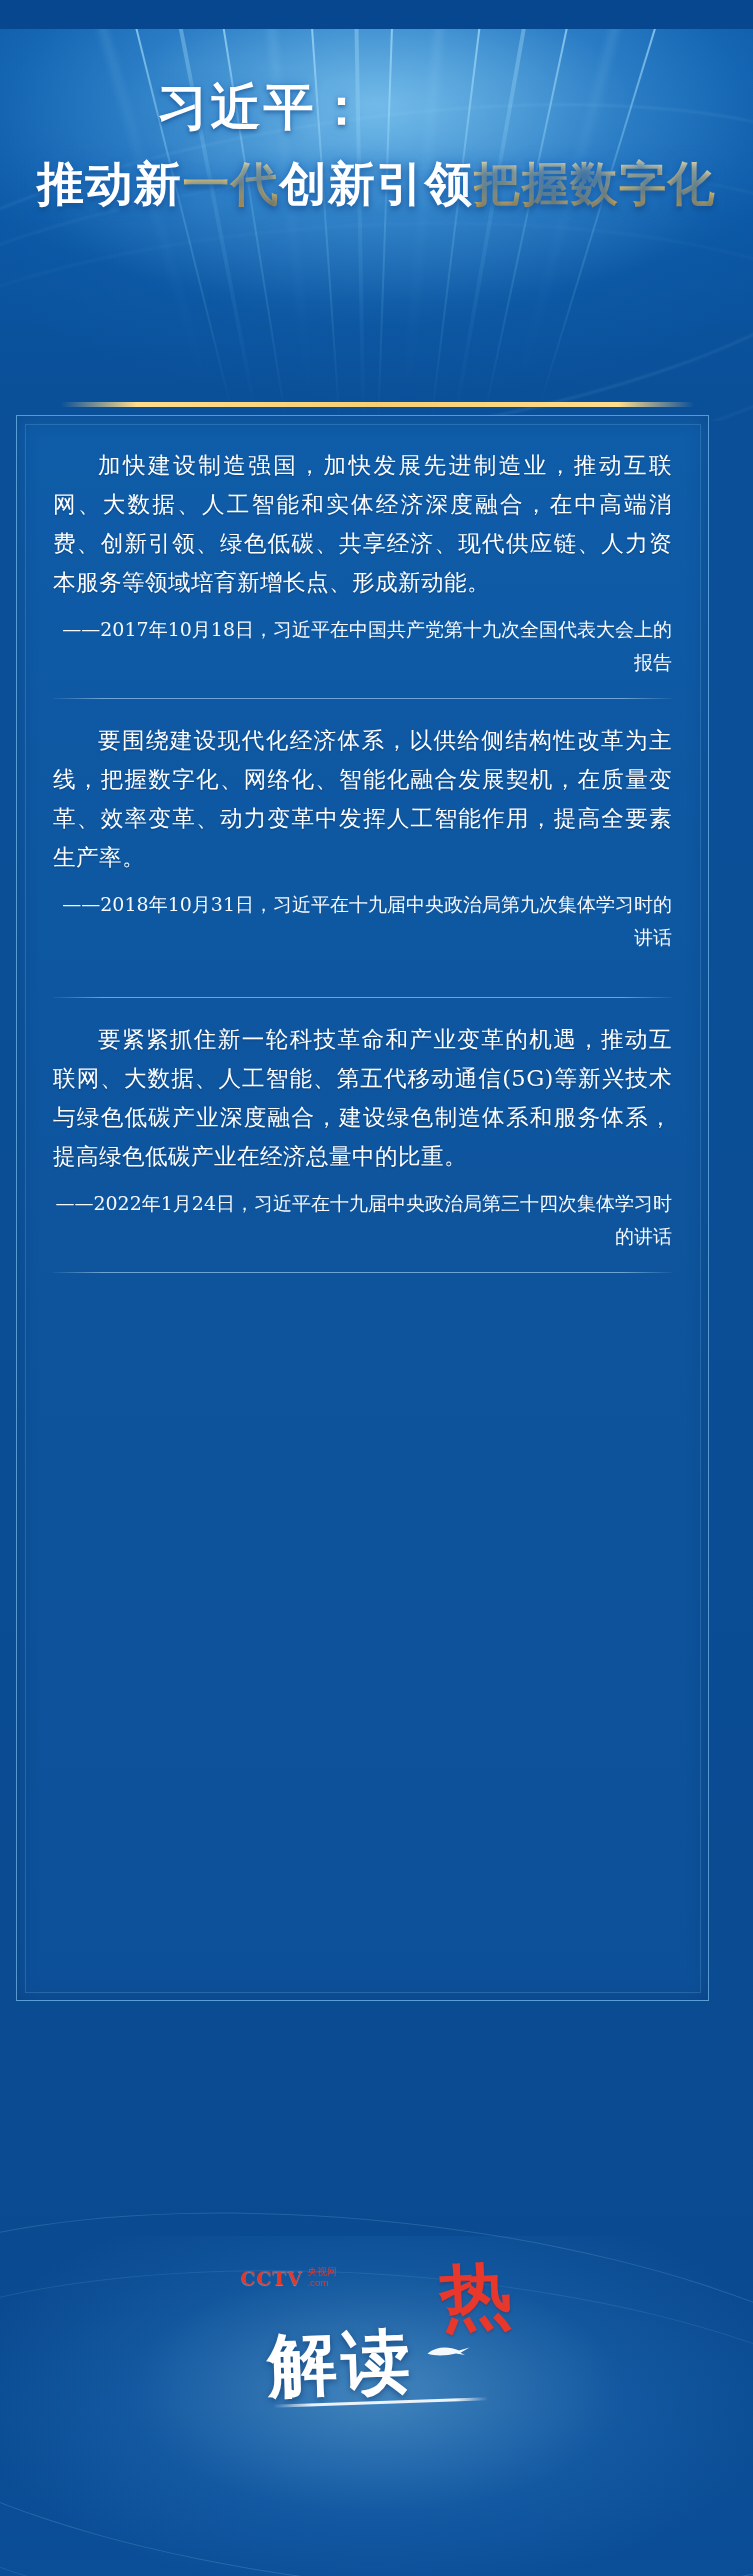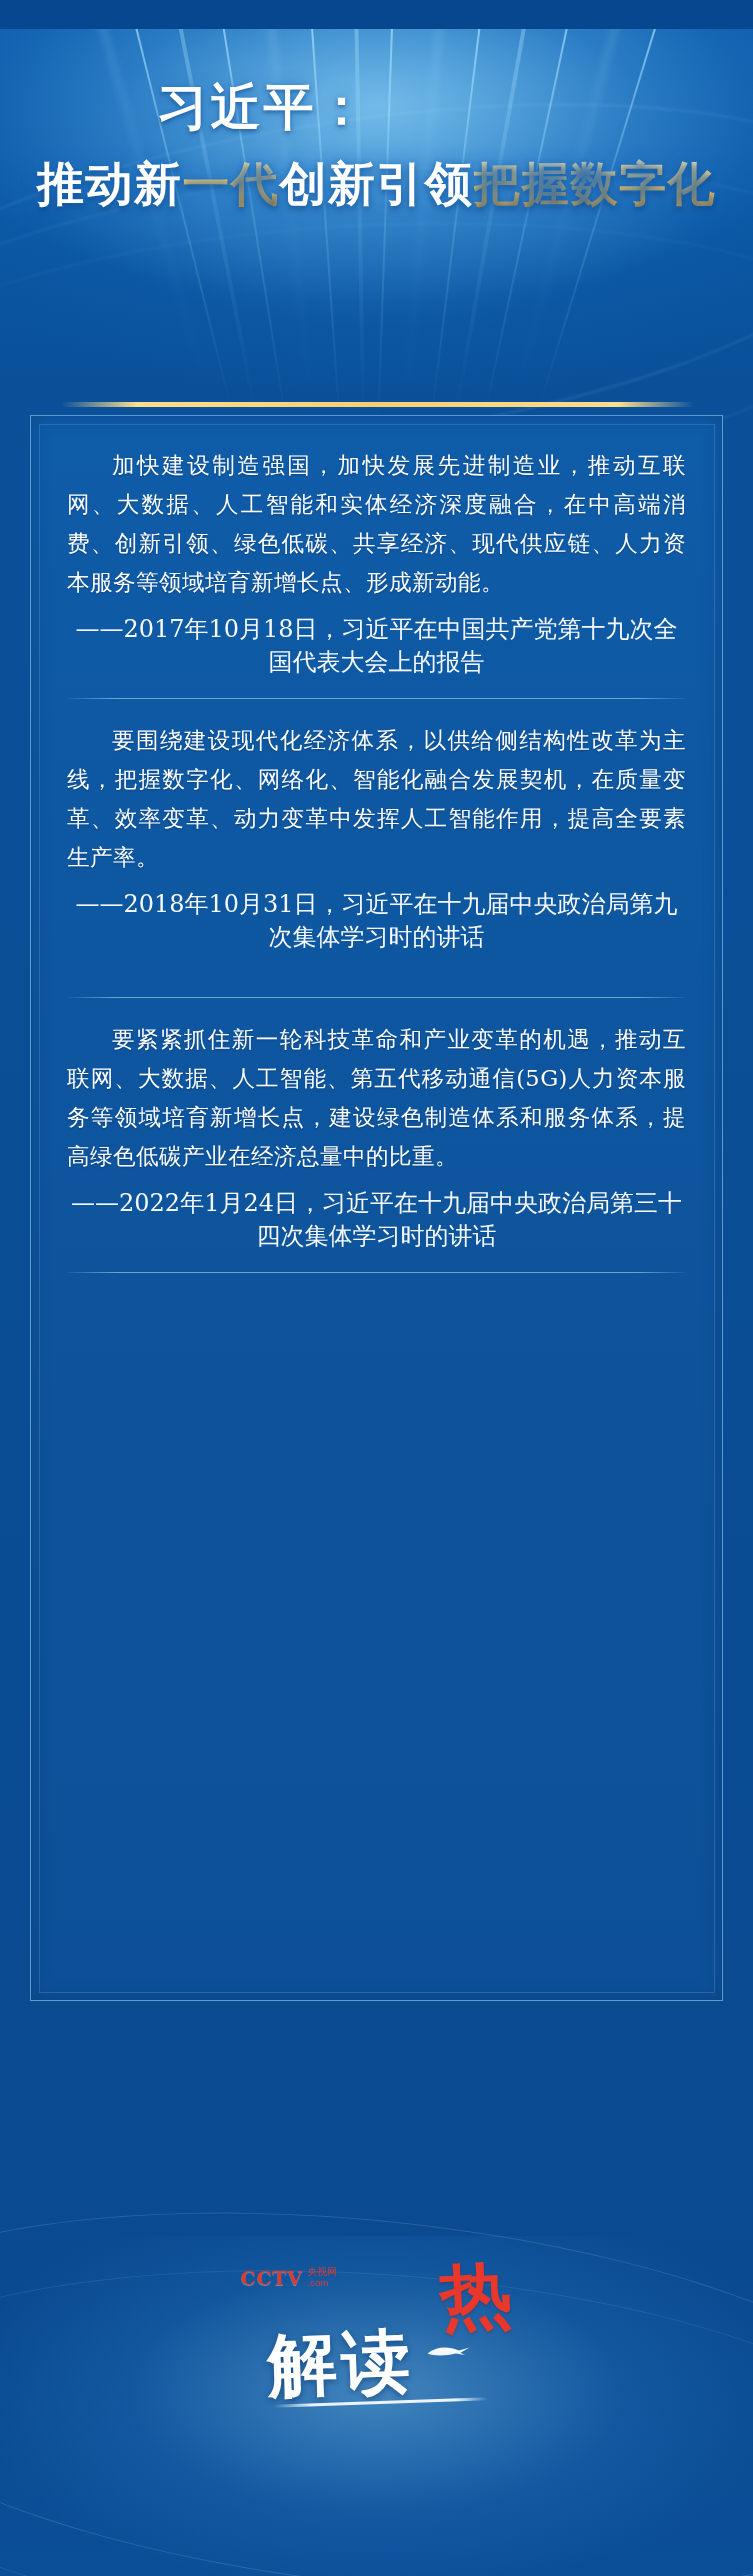--- a/index.html
+++ b/index.html
@@ -111,21 +111,21 @@
     width: 633px;
     height: 4.5px;
     background: linear-gradient(90deg, rgba(255,214,120,0) 0%, #ffdd8d 12%, #f7cf72 50%, #ffdd8d 88%, rgba(255,214,120,0) 100%);
     border-radius: 2.3px;
     z-index: 6;
   }
 
   
   .card {
     position: absolute;
-    left: 30px;
+    left: 16px;
     top: 386px;
     width: 693px;
     height: 1586px;
     background: linear-gradient(180deg, #0f5ca8 0%, #0e57a1 30%, #0d539b 65%, #0d5099 100%);
     border: 1.5px solid rgba(150,215,255,0.55);
     box-shadow: 0 0 19.6px rgba(10,40,90,0.35) inset;
     box-sizing: border-box;
     padding: 30px 36px 22.6px 36px;
     z-index: 4;
   }
@@ -145,23 +145,23 @@
     letter-spacing: 0.4px;
     text-indent: 45px;
     text-align: justify;
     text-justify: inter-ideograph;
     margin: 0 0 10.5px 0;
     text-shadow: 0 0.8px 1.5px rgba(0,30,70,0.35);
   }
   .quote-source {
     color: #ffffff;
     font-family: "DejaVu Serif", "Liberation Serif", serif;
-    font-size: 24px;
+    font-size: 19px;
     line-height: 33px;
-    text-align: center;
+    text-align: right;
     margin: 0;
     opacity: .97;
   }
   .divider {
     height: 0.8px;
     background: linear-gradient(90deg, rgba(190,230,255,0.05) 0%, rgba(190,230,255,0.55) 8%, rgba(190,230,255,0.55) 92%, rgba(190,230,255,0.05) 100%);
     margin: 19.6px 0 22.6px 0;
   }
 
   
@@ -312,21 +312,21 @@
 
     <div class="quote-block">
       <p class="quote-text">要围绕建设现代化经济体系，以供给侧结构性改革为主线，把握数字化、网络化、智能化融合发展契机，在质量变革、效率变革、动力变革中发挥人工智能作用，提高全要素生产率。</p>
       <p class="quote-source">——2018年10月31日，习近平在十九届中央政治局第九次集体学习时的讲话</p>
     </div>
     <div class="divider"></div>
 
     <div class="divider"></div>
 
     <div class="quote-block">
-      <p class="quote-text">要紧紧抓住新一轮科技革命和产业变革的机遇，推动互联网、大数据、人工智能、第五代移动通信(5G)人力资本服务等领域培育新增长点，建设绿色制造体系和服务体系，提高绿色低碳产业在经济总量中的比重。</p>
+      <p class="quote-text">要紧紧抓住新一轮科技革命和产业变革的机遇，推动互联网、大数据、人工智能、第五代移动通信(5G)等新兴技术与绿色低碳产业深度融合，建设绿色制造体系和服务体系，提高绿色低碳产业在经济总量中的比重。</p>
       <p class="quote-source">——2022年1月24日，习近平在十九届中央政治局第三十四次集体学习时的讲话</p>
     </div>
     <div class="divider"></div>
 
     <div class="quote-block">
     </div>
   </div>
 
   <div class="footer">
     <div class="footer-glow"></div>

